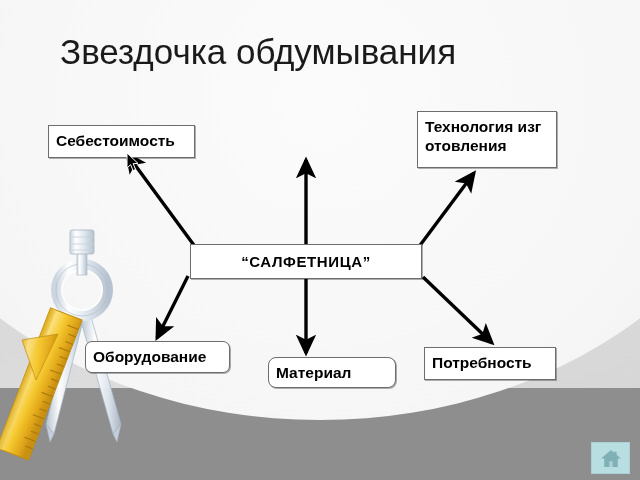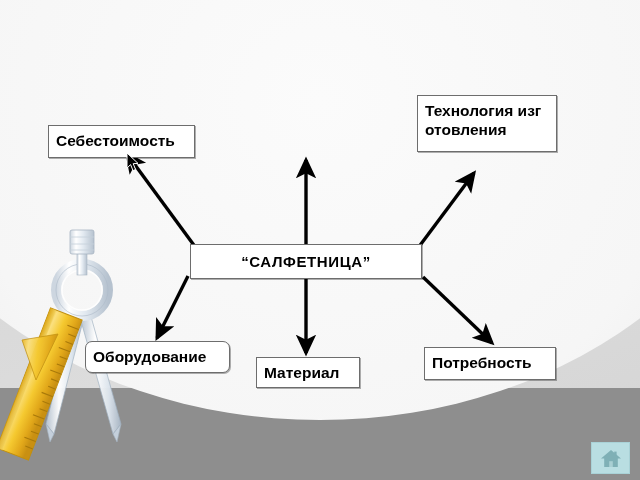--- a/index.html
+++ b/index.html
@@ -110,36 +110,37 @@
     height: 33px;
   }
   .node-forma {
     left: 263px;
     top: 124px;
     width: 95px;
     height: 31px;
   }
   .node-tech {
     left: 417px;
-    top: 95px;
+    top: 111px;
     width: 140px;
     height: 57px;
   }
   .node-oborud {
     left: 85px;
     top: 341px;
     width: 145px;
     height: 32px;
     border-radius: 7px;
   }
   .node-material {
-    left: 256px;
+    left: 268px;
     top: 357px;
-    width: 104px;
+    width: 128px;
     height: 31px;
+    border-radius: 8px;
   }
   .node-potreb {
     left: 424px;
     top: 347px;
     width: 132px;
     height: 33px;
   }
 
   
   .clipart {
@@ -176,20 +177,21 @@
 </head>
 <body>
 
 <div id="slide">
 
   <div class="bg-base"></div>
   <div class="bg-top-haze"></div>
   <div class="bg-gray-band"></div>
   <div class="bg-white-ellipse"></div>
 
+  <div class="title">Звездочка обдумывания</div>
 
   <svg class="clipart" viewBox="0 0 170 252" xmlns="http://www.w3.org/2000/svg">
     <defs>
       <linearGradient id="metalV" x1="0" y1="0" x2="1" y2="0">
         <stop offset="0%" stop-color="#cdd6e0"></stop>
         <stop offset="25%" stop-color="#ffffff"></stop>
         <stop offset="55%" stop-color="#e3eaf1"></stop>
         <stop offset="100%" stop-color="#b6c2cf"></stop>
       </linearGradient>
       <linearGradient id="metalLeg" x1="0" y1="0" x2="1" y2="0">

